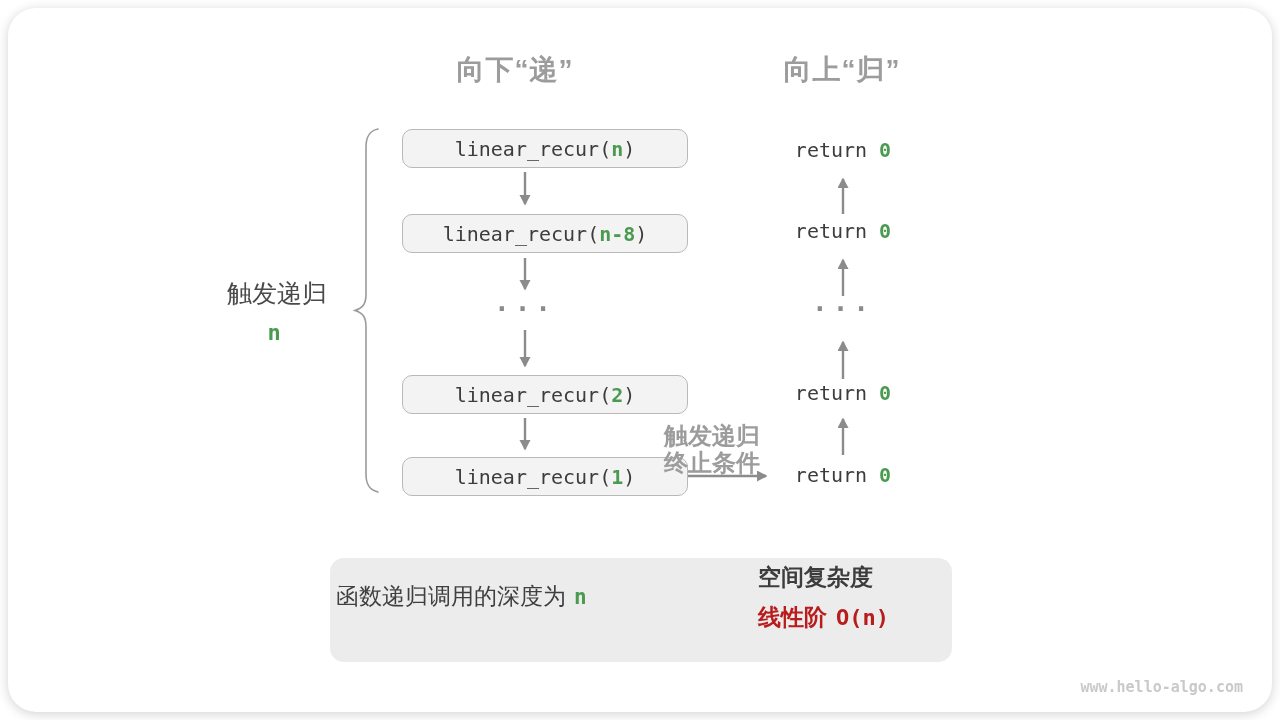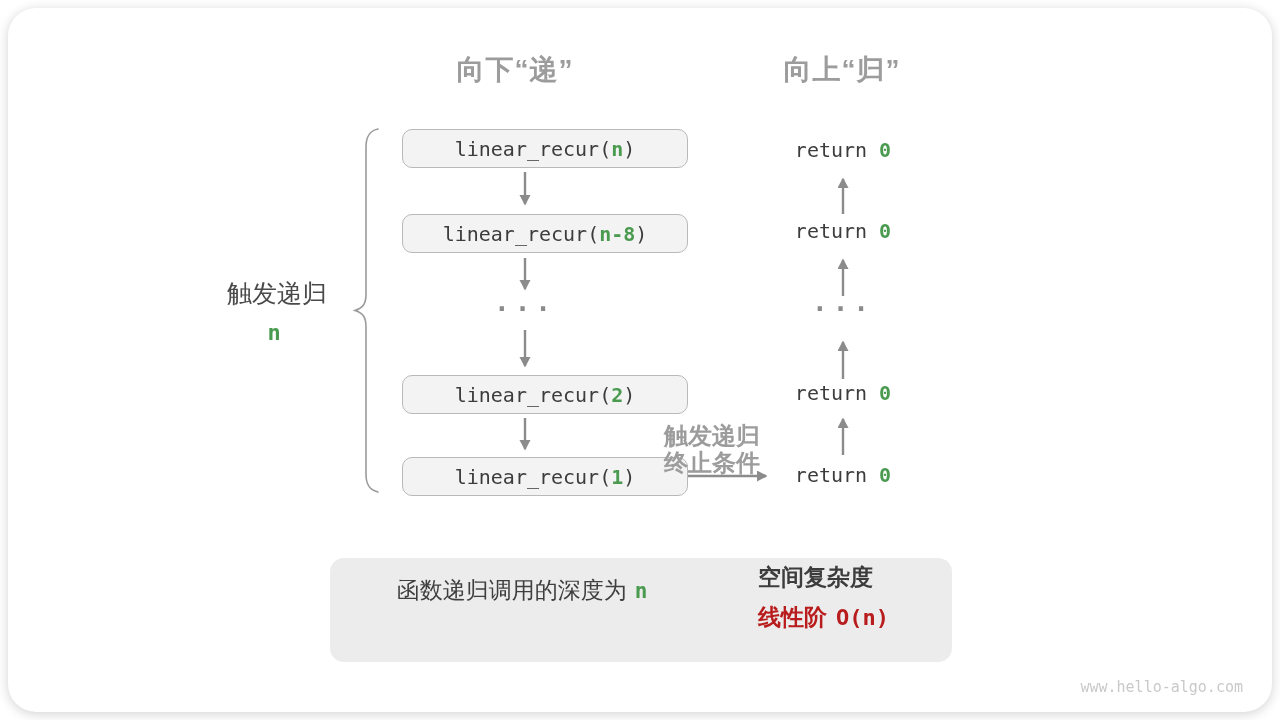--- a/index.html
+++ b/index.html
@@ -41,39 +41,39 @@
   }
   .base-case{
     font-size:24px;font-weight:700;color:#9c9c9c;text-align:center;line-height:27px;margin-top:17px;
   }
 
   .summary-box{
     position:absolute;left:330px;top:558px;width:622px;height:104px;
     background:#ececec;border-radius:14px;
   }
   .summary-left{
-    position:absolute;left:356px;top:571px;width:332px;
-    text-align:center;font-size:23px;color:#3f3f3f;line-height:39px;
+    position:absolute;left:336px;top:571px;width:332px;
+    font-size:23px;color:#3f3f3f;line-height:51px;
   }
   .summary-left .mono{font-family:"DejaVu Sans Mono","Liberation Mono",monospace;font-size:21px;}
   .summary-left .var{color:#4a9b50;font-weight:700;font-family:"DejaVu Sans Mono","Liberation Mono",monospace;font-size:21px;}
   .gap-l{margin-left:8px;}
   .gap-r{margin-right:8px;}
   .summary-right{
     position:absolute;left:758px;top:557px;width:176px;
     text-align:left;line-height:40px;
   }
   .result-title{font-size:23px;font-weight:700;color:#3c3c3c;}
   .result-line{font-size:23px;font-weight:700;color:#b91c1c;}
   .result-line .mono{font-family:"DejaVu Sans Mono","Liberation Mono",monospace;font-size:22px;font-weight:700;margin-left:9px;}
 
   .watermark{
     position:absolute;right:37px;top:678px;
     font-family:"DejaVu Sans Mono","Liberation Mono",monospace;
-    font-size:15px;color:#c9c9c9;
+    font-size:15px;color:#c9c9c9;font-weight:bold;
   }
 </style>
 </head>
 <body>
 
 <div class="canvas">
   <div class="card"></div>
 
   <svg class="overlay" viewBox="0 0 1280 720">
     <defs>

